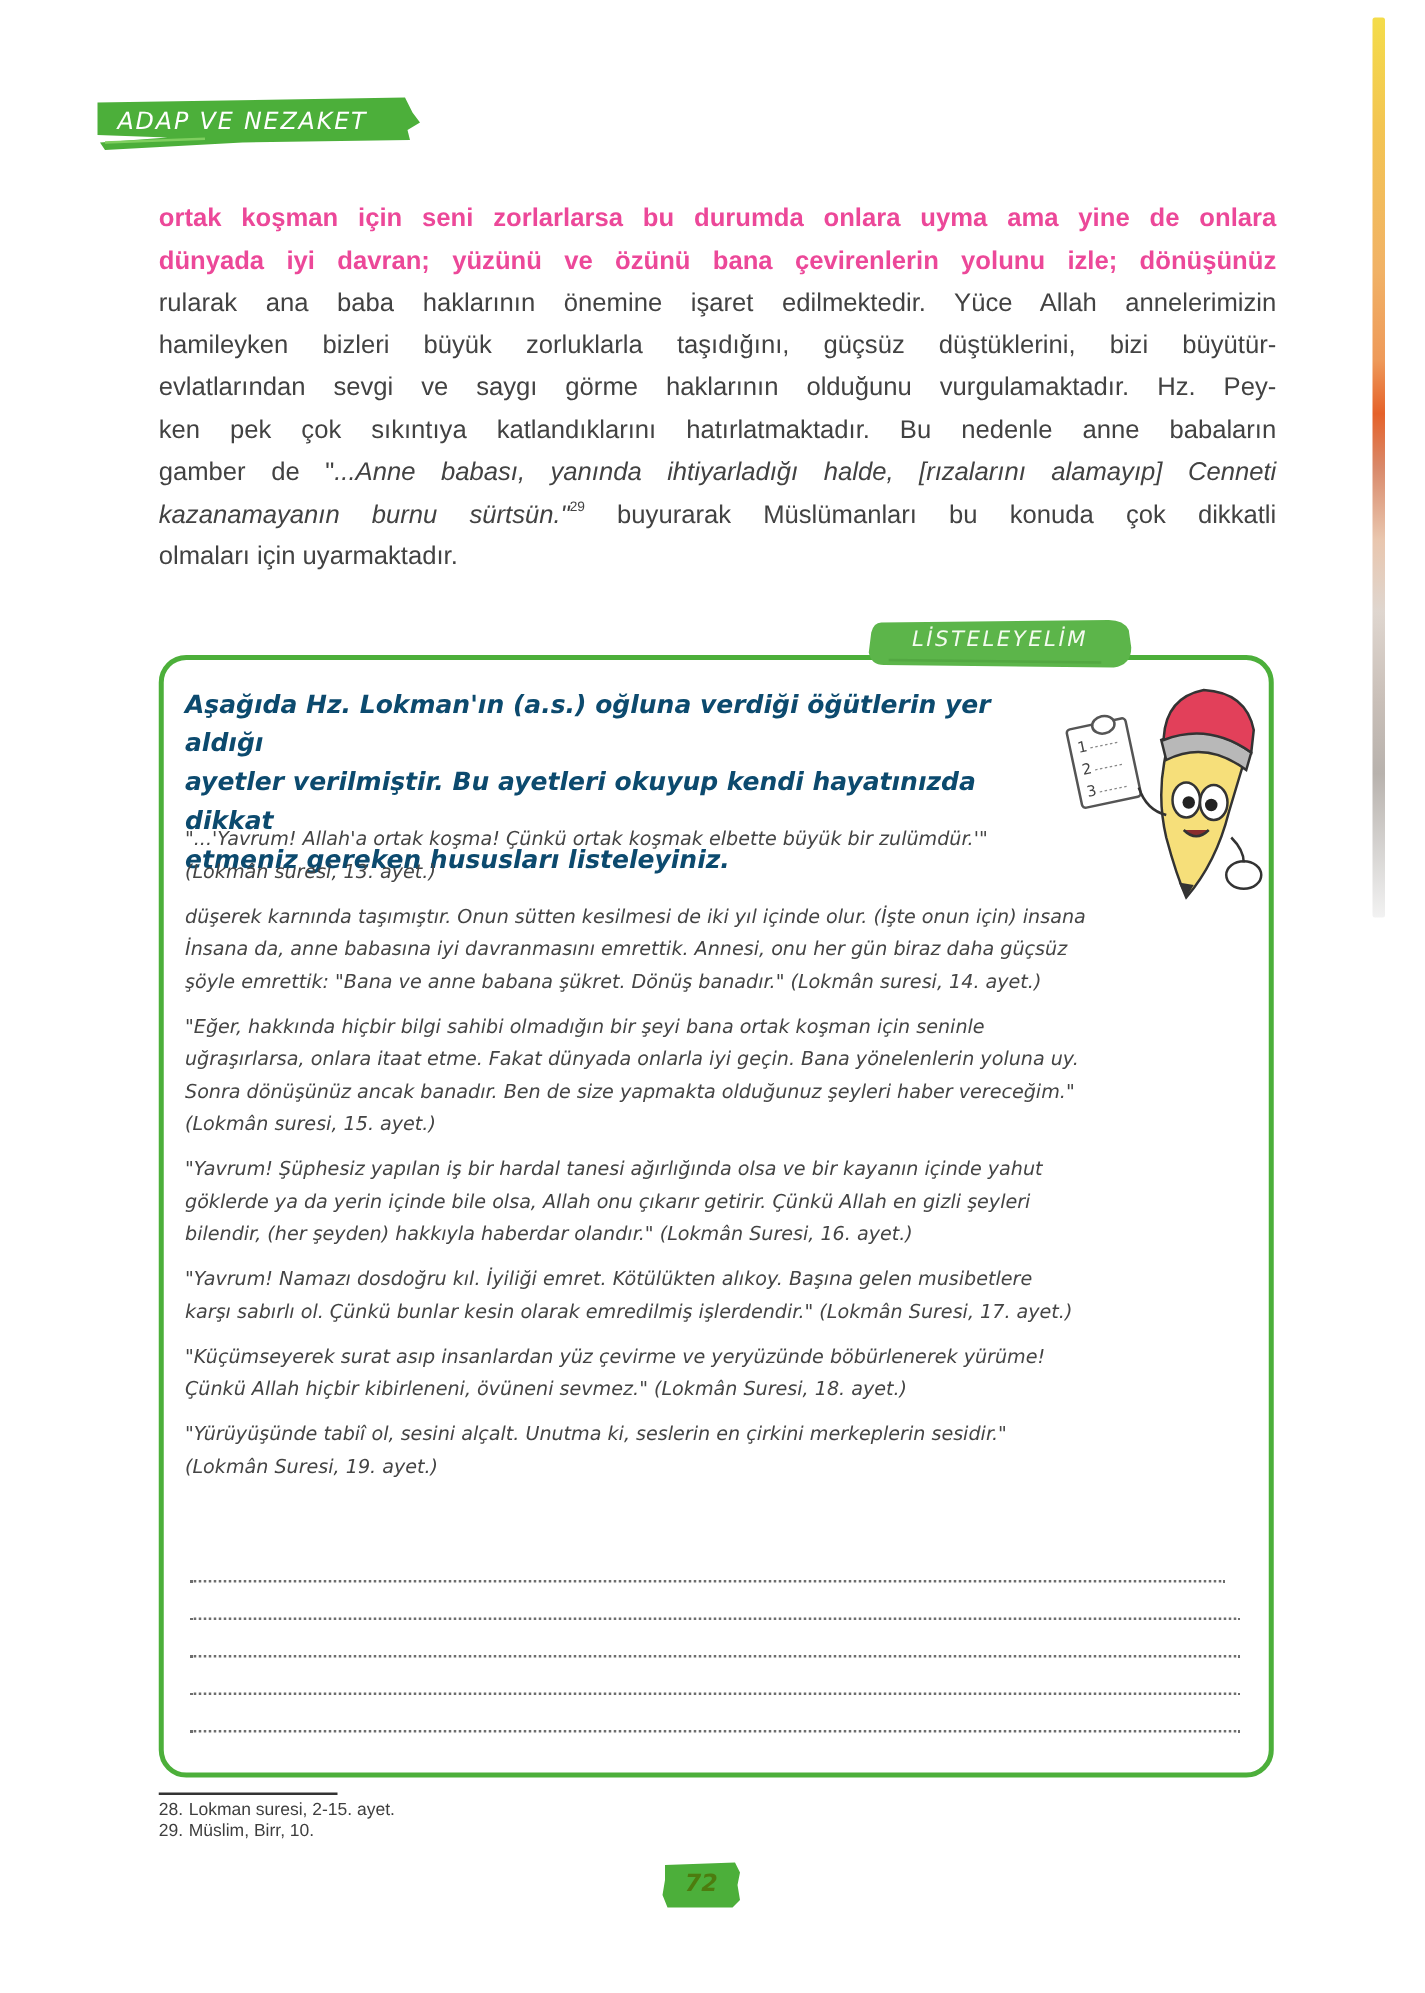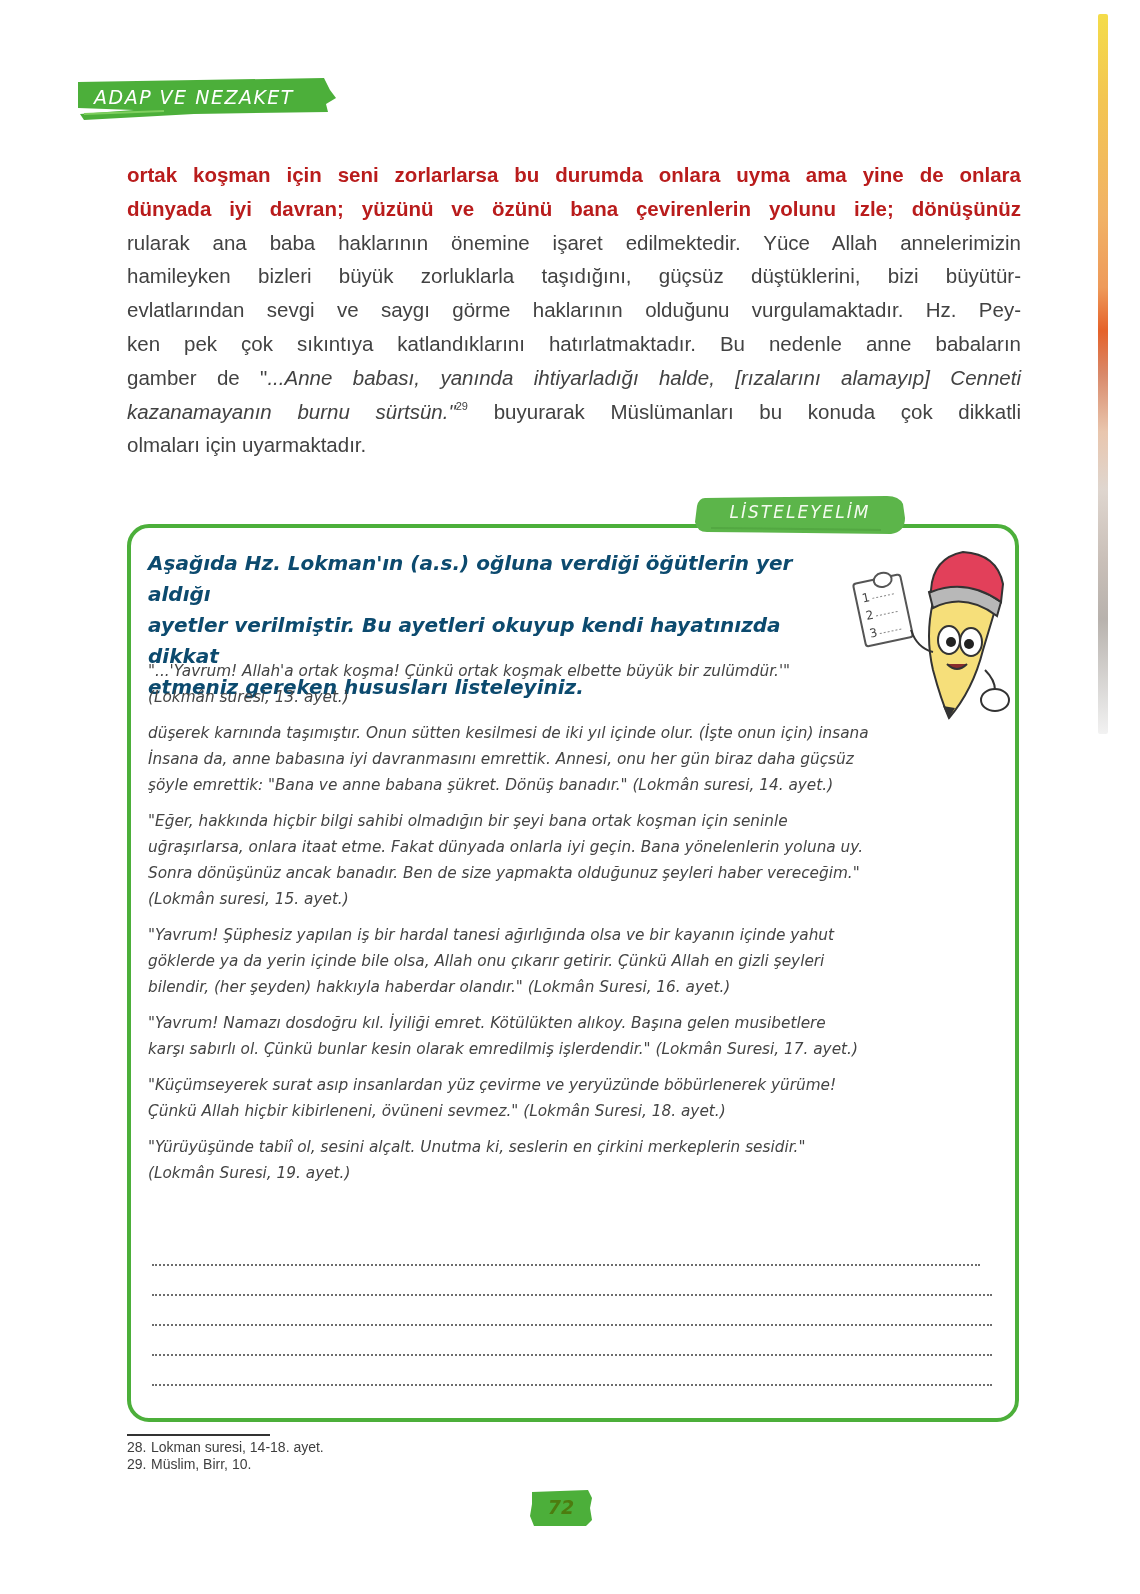--- a/index.html
+++ b/index.html
@@ -30,21 +30,21 @@
   }
   
   .body-text {
     position: absolute; left: 127px; top: 158px; width: 894px;
     font-family: "Liberation Sans", sans-serif;
     font-size: 20.5px; line-height: 33.8px; color: #424242;
     text-align: justify;
   }
   .body-text .line { display: block; height: 33.8px; white-space: nowrap; text-align-last: justify; text-align: justify; }
   .body-text .line.last { text-align-last: left; }
-  .body-text b { color: #b91c1c; font-weight: bold; }
+  .body-text b { color: #ec4899; font-weight: bold; }
   .body-text i { font-style: italic; }
   .body-text sup { font-size: 11px; vertical-align: 9px; line-height: 0; }
 
   
   .activity-box {
     position: absolute; left: 127px; top: 524px; width: 892px; height: 898px;
     border: 4px solid #4caf3a; border-radius: 22px; box-sizing: border-box;
     background: #ffffff;
   }
   .activity-tag {
@@ -213,21 +213,21 @@
 <div class="answer-lines" id="answer-lines">
     <div class="answer-line"></div>
     <div class="answer-line"></div>
     <div class="answer-line"></div>
     <div class="answer-line"></div>
     <div class="answer-line"></div>
   </div>
 
 <div class="footnote-rule"></div>
 <div class="footnotes">
-  <span class="fn"><span class="num">28.</span><span>Lokman suresi, 14-18. ayet.</span></span>
+  <span class="fn"><span class="num">28.</span><span>Lokman suresi, 2-15. ayet.</span></span>
   <span class="fn"><span class="num">29.</span><span>Müslim, Birr, 10.</span></span>
 </div>
 
 <div class="page-number">
   <svg width="66" height="40" viewBox="0 0 66 40">
     <path d="M4 4 L60 2 L64 10 L62 20 L64 32 L58 38 L6 38 L2 28 L4 16 Z" fill="#4caf3a"></path>
   </svg>
   <span class="label">72</span>
 </div>
 

